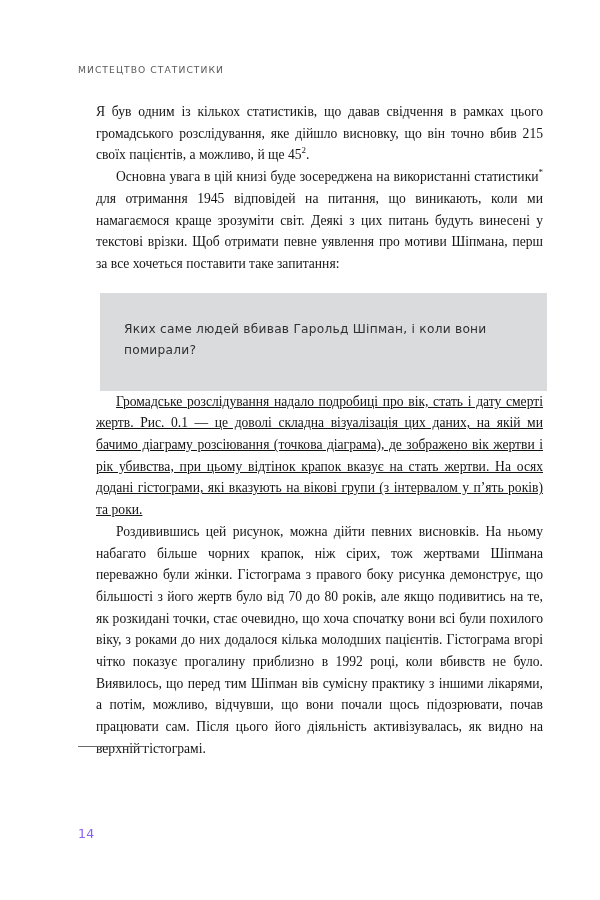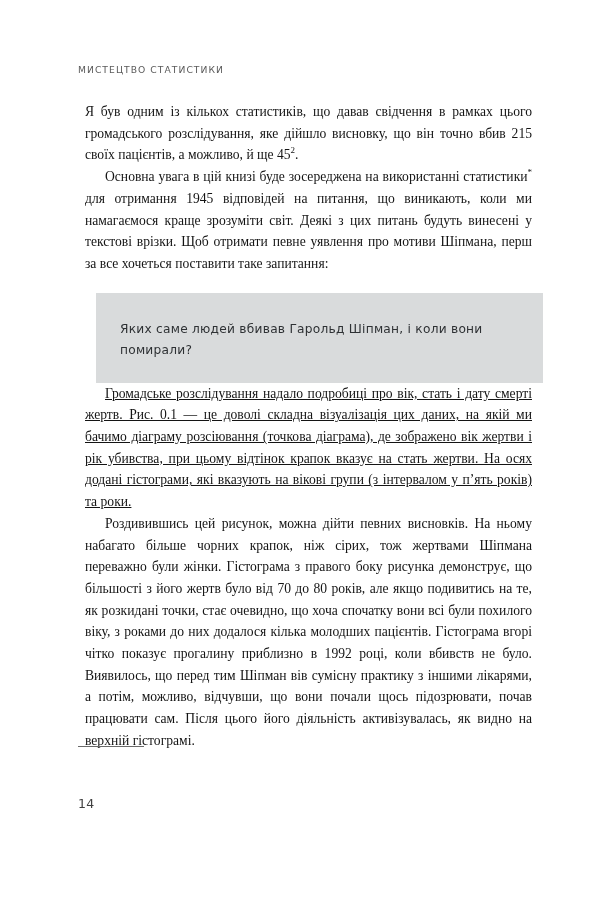--- a/index.html
+++ b/index.html
@@ -32,21 +32,21 @@
     letter-spacing: 1.05px;
     color: #5a5a5a;
     font-weight: 400;
     text-transform: uppercase;
     white-space: nowrap;
   }
 
   
   .column {
     position: absolute;
-    left: 85px;
+    left: 96px;
     top: 101px;
     width: 447px;
   }
 
   p.body {
     margin: 0;
     font-family: "Liberation Serif", serif;
     font-size: 13.6px;
     line-height: 21.7px;
     text-align: justify;
@@ -63,25 +63,25 @@
     vertical-align: super;
     line-height: 0;
   }
 
   b.term {
     font-weight: normal;
   }
 
   
   .callout {
-    margin: 18px 0 0 11px;
+    margin: 18px 0 0 4px;
     background: #d9dbdc;
     width: 447px;
     box-sizing: border-box;
-    padding: 26px 24px 22px 24px;
+    padding: 26px 24px 30px 24px;
   }
   .callout p {
     margin: 0;
     font-family: "DejaVu Sans", sans-serif;
     font-size: 12.2px;
     line-height: 21px;
     color: #2e3134;
     letter-spacing: 0.25px;
     text-align: left;
     font-weight: 400;
@@ -120,24 +120,24 @@
     margin-right: 2px;
   }
   .fn-text b {
     font-weight: bold;
   }
 
   
   .folio {
     position: absolute;
     left: 78px;
-    top: 796px;
+    top: 826px;
     font-family: "DejaVu Sans", sans-serif;
     font-size: 12.5px;
-    color: #404040;
+    color: #8b5cf6;
     letter-spacing: 0.4px;
   }
 </style>
 </head>
 <body>
 
 <div class="page">
 
   <div class="running-head">МИСТЕЦТВО СТАТИСТИКИ</div>
 

